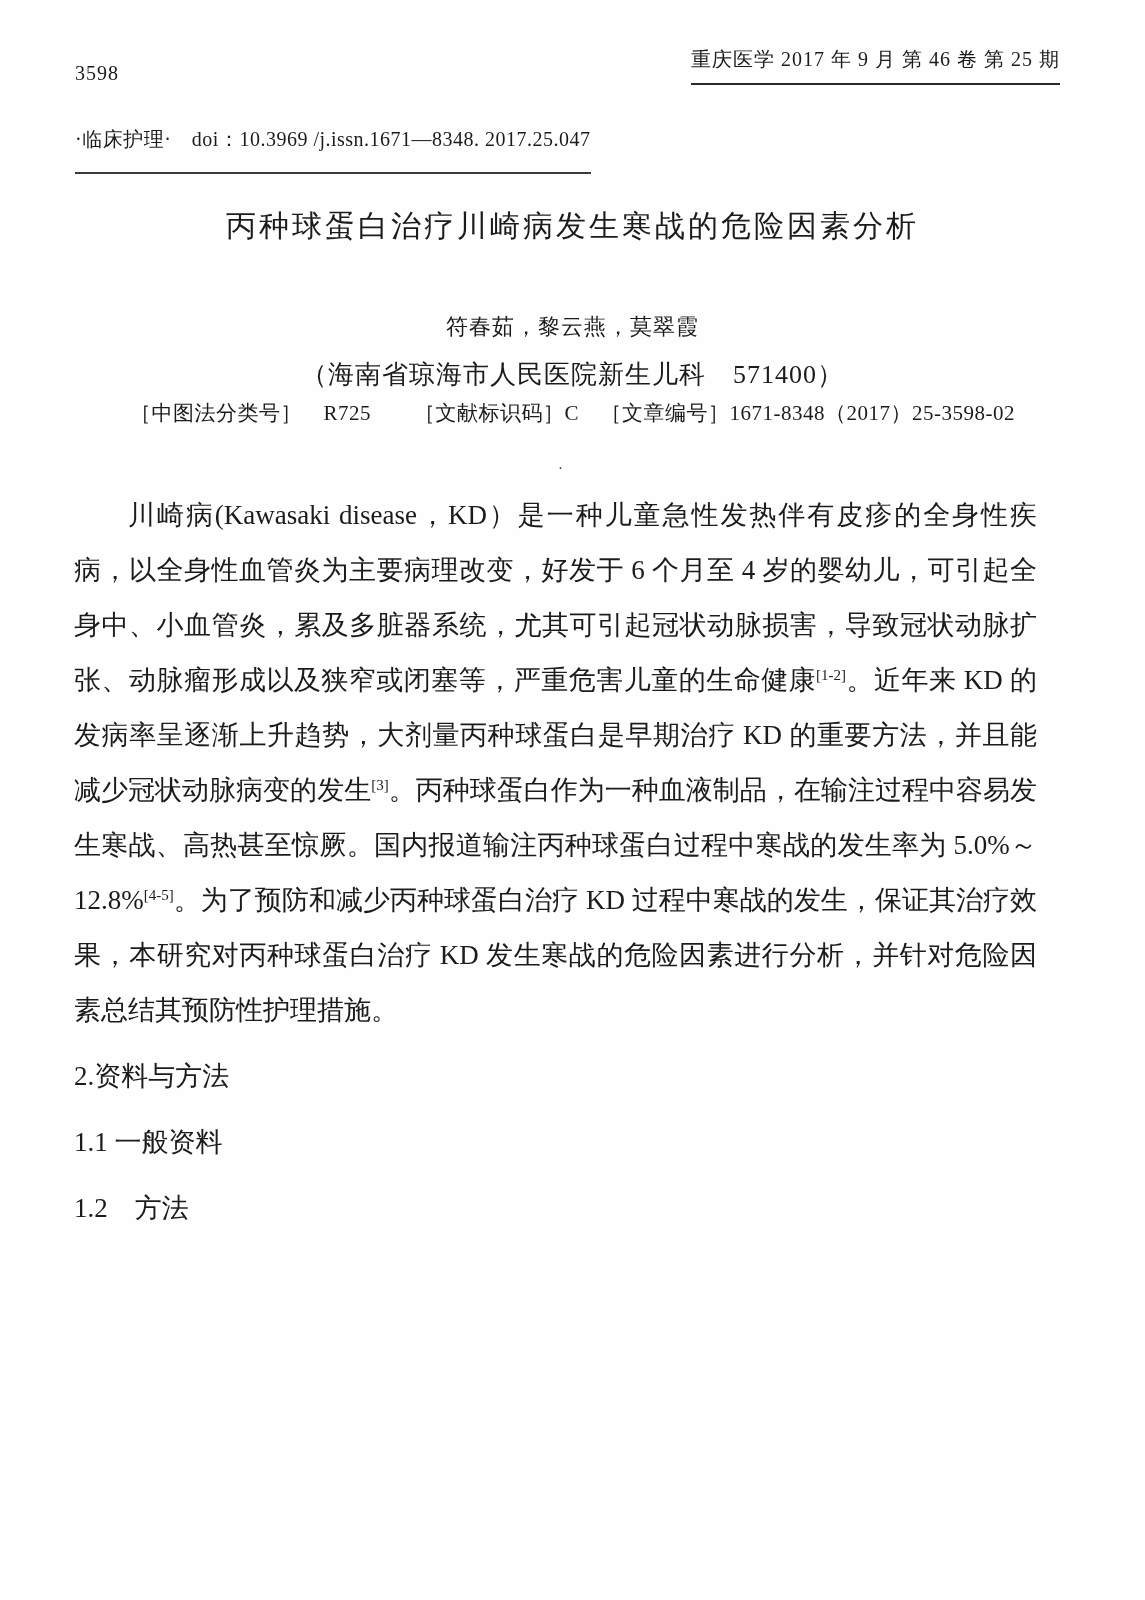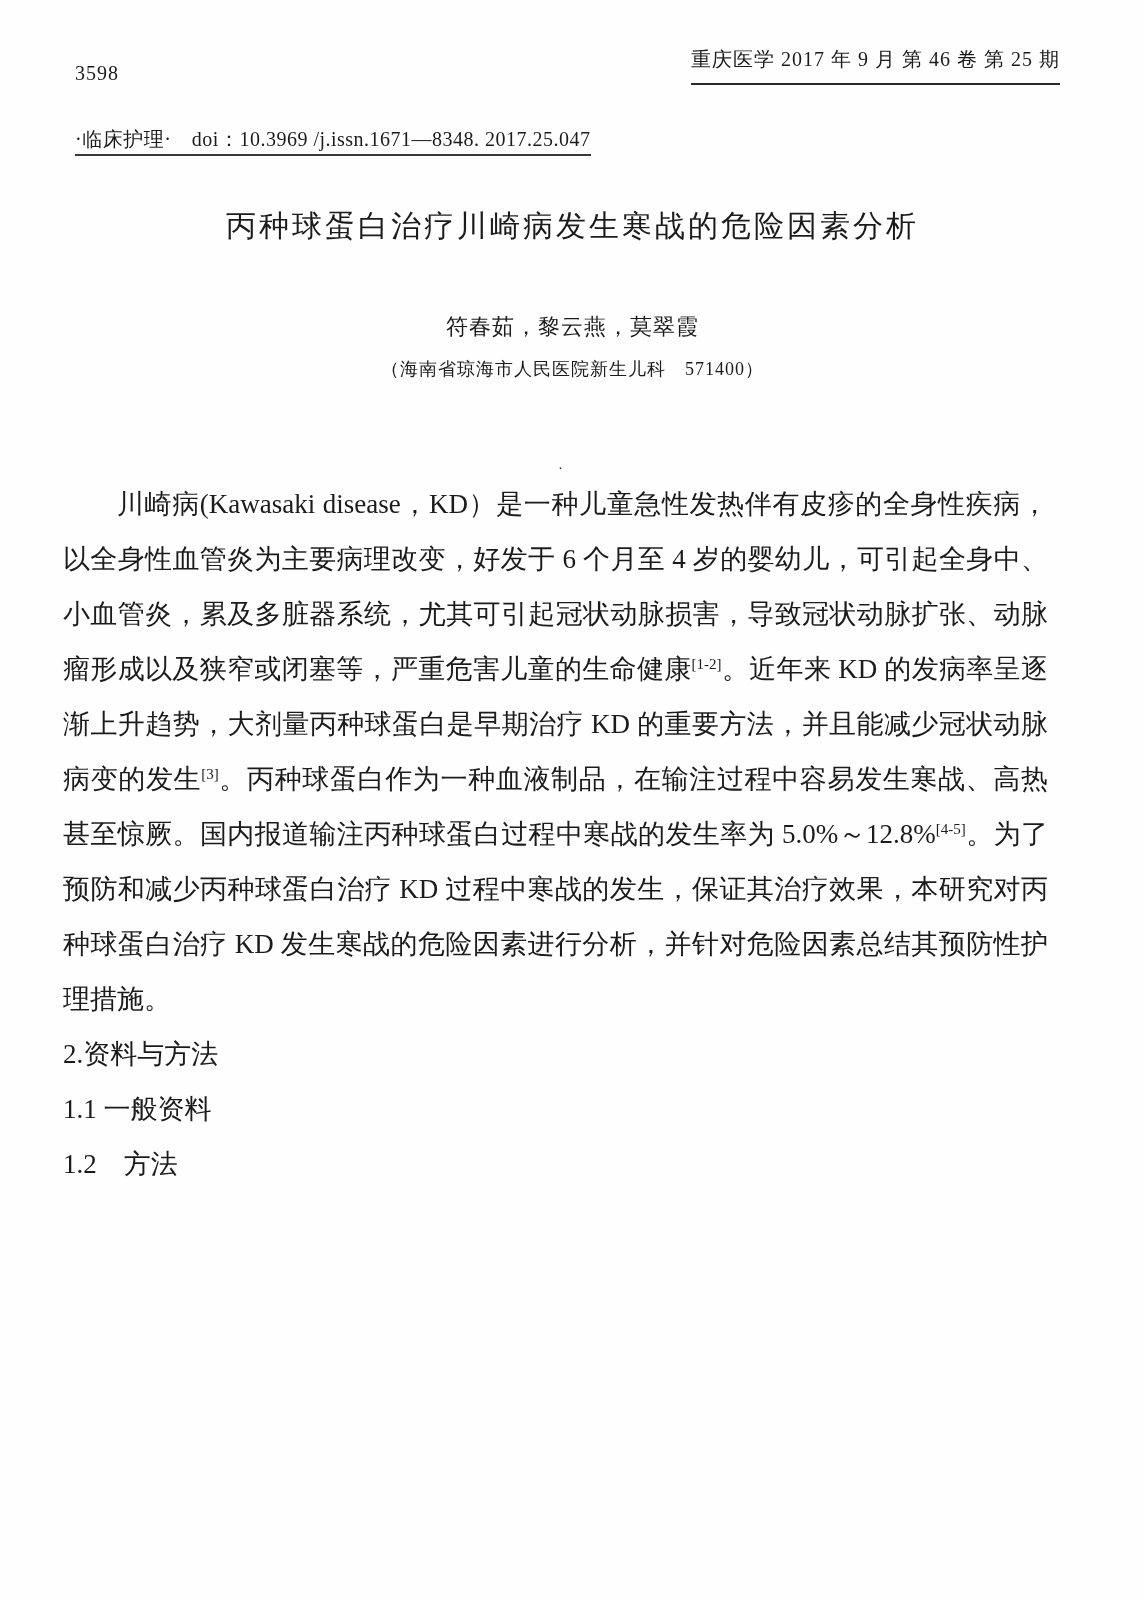--- a/index.html
+++ b/index.html
@@ -22,41 +22,41 @@
   .header-journal {
     border-bottom: 2px solid #2a2a2a;
     padding-bottom: 10px;
     letter-spacing: 1px;
   }
 
   .doi-line {
     position: absolute; top: 126px; left: 75px;
     font-size: 20px;
     border-bottom: 2px solid #3a3a3a;
-    padding-bottom: 1px;
+    padding-bottom: 19px;
     letter-spacing: 0.5px;
   }
 
   .centered { position: absolute; left: 0; width: 100%; text-align: center; }
   .article-title { top: 206px; font-size: 30px; letter-spacing: 3px; font-weight: 500; }
   .authors      { top: 312px; font-size: 22px; letter-spacing: 1px; }
-  .affiliation  { top: 357px; font-size: 18px; letter-spacing: 1px; }
+  .affiliation  { top: 357px; font-size: 26px; letter-spacing: 1px; }
   .meta-line    { top: 399px; font-size: 21px; letter-spacing: 0.5px; }
 
   .stray-mark {
     position: absolute; top: 460px; left: 558px;
     font-size: 15px; color: #333;
   }
 
   .body-text {
     position: absolute; top: 477px; left: 63px; width: 985px;
     font-size: 27px; line-height: 55px;
     text-align: justify;
   }
-  .body-text p { margin: 0; }
+  .body-text p { margin: 11px; }
   .indent { text-indent: 2em; }
   .sup {
     font-size: 15px;
     vertical-align: 9px;
     line-height: 0;
     letter-spacing: 0;
   }
 </style>
 </head>
 <body>
@@ -69,20 +69,21 @@
   </div>
 
   <div class="doi-line">·临床护理·　doi：10.3969 /j.issn.1671—8348. 2017.25.047</div>
 
   <div class="centered article-title">丙种球蛋白治疗川崎病发生寒战的危险因素分析</div>
 
   <div class="centered authors">符春茹，黎云燕，莫翠霞</div>
 
   <div class="centered affiliation">（海南省琼海市人民医院新生儿科　571400）</div>
 
+  <div class="centered meta-line">［中图法分类号］　R725　　［文献标识码］C　［文章编号］1671-8348（2017）25-3598-02</div>
 
   <div class="stray-mark">·</div>
 
   <div class="body-text">
     <p class="indent"><span>川崎病(Kawasaki disease，KD）是一种儿童急性发热伴有皮疹的全身性疾病，以全身性血管炎为主要病理改变，好发于 6 个月至 4 岁的婴幼儿，可引起全身中、小血管炎，累及多脏器系统，尤其可引起冠状动脉损害，导致冠状动脉扩张、动脉瘤形成以及狭窄或闭塞等，严重危害儿童的生命健康</span><span class="sup">[1-2]</span><span>。近年来 KD 的发病率呈逐渐上升趋势，大剂量丙种球蛋白是早期治疗 KD 的重要方法，并且能减少冠状动脉病变的发生</span><span class="sup">[3]</span><span>。丙种球蛋白作为一种血液制品，在输注过程中容易发生寒战、高热甚至惊厥。国内报道输注丙种球蛋白过程中寒战的发生率为 5.0%～12.8%</span><span class="sup">[4-5]</span><span>。为了预防和减少丙种球蛋白治疗 KD 过程中寒战的发生，保证其治疗效果，本研究对丙种球蛋白治疗 KD 发生寒战的危险因素进行分析，并针对危险因素总结其预防性护理措施。</span></p>
 
     <p>2.资料与方法</p>
 
     <p>1.1 一般资料</p>
 

